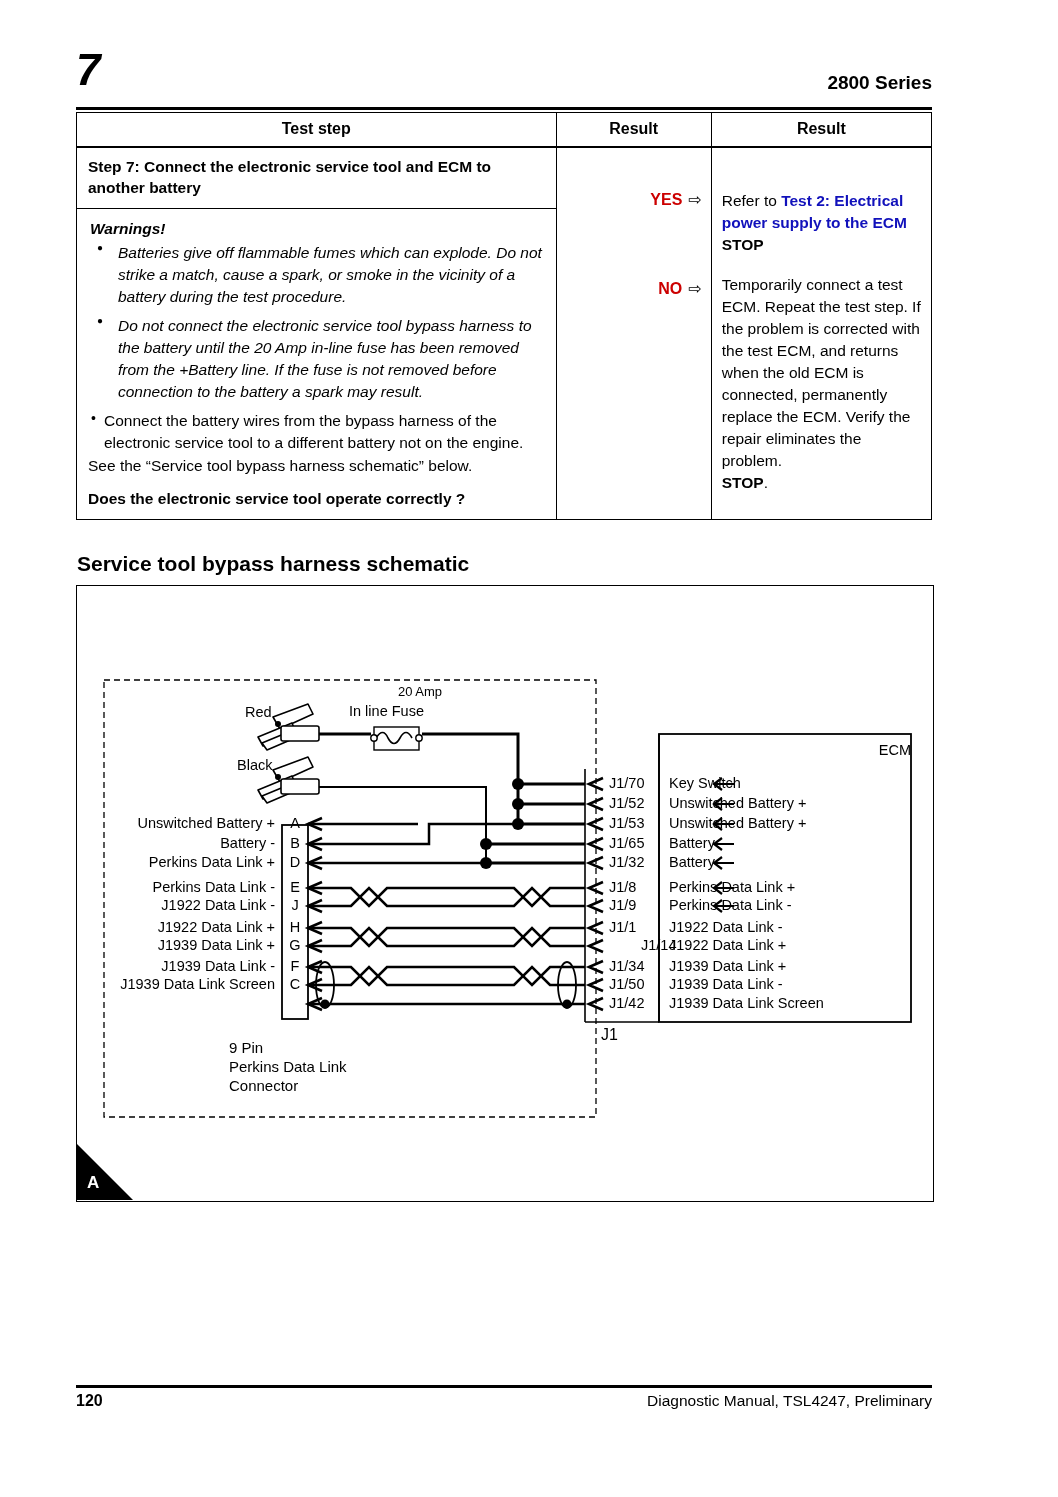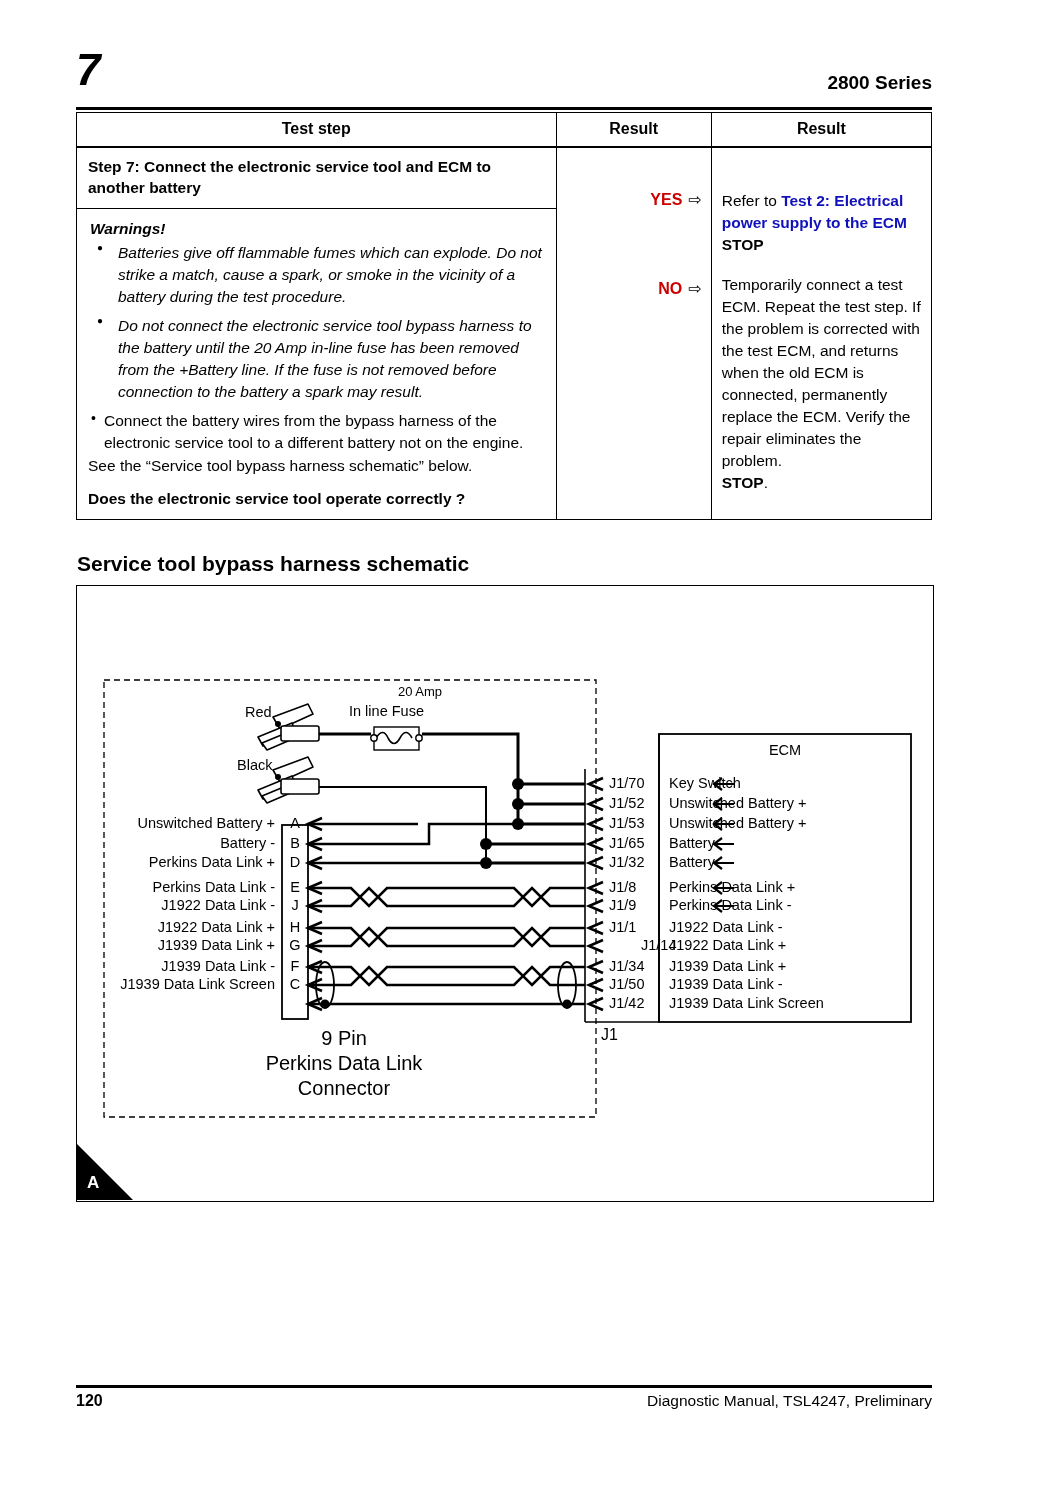--- a/index.html
+++ b/index.html
@@ -425,21 +425,21 @@
 
       <polygon points="0,558 0,614 56,614" fill="#000"></polygon>
     </svg>
 
     <div style="position:absolute;left:168px;top:118px;font-size:14.5px">Red</div>
     <div style="position:absolute;left:160px;top:171px;font-size:14.5px">Black</div>
 
     <div style="position:absolute;left:303px;top:98px;width:62px;text-align:right;font-size:13px">20 Amp</div>
     <div style="position:absolute;left:272px;top:117px;width:96px;text-align:left;font-size:14.5px">In line Fuse</div>
 
-    <div style="position:absolute;left:582px;top:156px;width:252px;text-align:center;font-size:14.5px">ECM</div>
+    <div style="position:absolute;left:582px;top:156px;width:252px;text-align:right;font-size:14.5px">ECM</div>
 
     <div id="conn-pins">
         <div style="position: absolute; left: 205px; width: 26px; text-align: center; font-size: 14.5px; top: 229px;">A</div>
         <div style="position: absolute; left: 0px; width: 198px; text-align: right; font-size: 14.5px; top: 229px;">Unswitched Battery +</div>
         <div style="position: absolute; left: 205px; width: 26px; text-align: center; font-size: 14.5px; top: 249px;">B</div>
         <div style="position: absolute; left: 0px; width: 198px; text-align: right; font-size: 14.5px; top: 249px;">Battery -</div>
         <div style="position: absolute; left: 205px; width: 26px; text-align: center; font-size: 14.5px; top: 268px;">D</div>
         <div style="position: absolute; left: 0px; width: 198px; text-align: right; font-size: 14.5px; top: 268px;">Perkins Data Link +</div>
         <div style="position: absolute; left: 205px; width: 26px; text-align: center; font-size: 14.5px; top: 293px;">E</div>
         <div style="position: absolute; left: 0px; width: 198px; text-align: right; font-size: 14.5px; top: 293px;">Perkins Data Link -</div>
@@ -475,21 +475,21 @@
         <div style="position: absolute; left: 532px; font-size: 14.5px; top: 351px; margin-left: 32px;">J1/14</div>
         <div style="position: absolute; left: 592px; font-size: 14.5px; top: 351px;">J1922 Data Link +</div>
         <div style="position: absolute; left: 532px; font-size: 14.5px; top: 372px;">J1/34</div>
         <div style="position: absolute; left: 592px; font-size: 14.5px; top: 372px;">J1939 Data Link +</div>
         <div style="position: absolute; left: 532px; font-size: 14.5px; top: 390px;">J1/50</div>
         <div style="position: absolute; left: 592px; font-size: 14.5px; top: 390px;">J1939 Data Link -</div>
         <div style="position: absolute; left: 532px; font-size: 14.5px; top: 409px;">J1/42</div>
         <div style="position: absolute; left: 592px; font-size: 14.5px; top: 409px;">J1939 Data Link Screen</div>
       </div>
 
-    <div style="position:absolute;left:152px;top:440px;width:230px;text-align:center;font-size:20px;line-height:1.25">
+    <div style="position:absolute;left:152px;top:453px;width:230px;text-align:left;font-size:15px;line-height:1.25">
       <div>9 Pin</div>
       <div>Perkins Data Link</div>
       <div>Connector</div>
     </div>
     <div style="position:absolute;left:524px;top:440px;font-size:16px">J1</div>
 
     <div style="position:absolute;left:10px;top:587px;font-size:17px;font-weight:bold;color:#fff">A</div>
   </div>
 
   <div class="footer-rule"></div>

